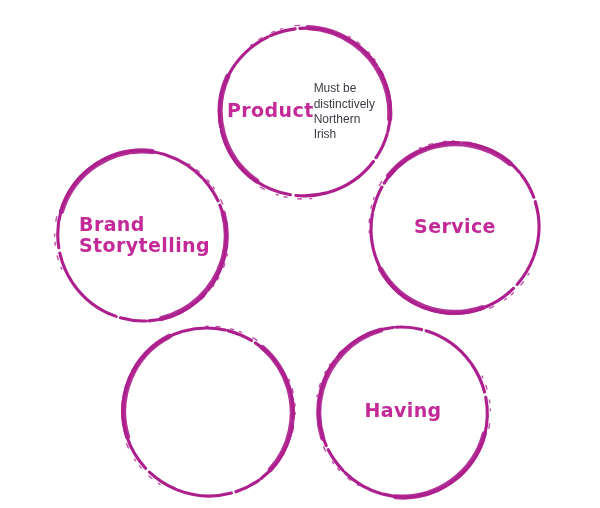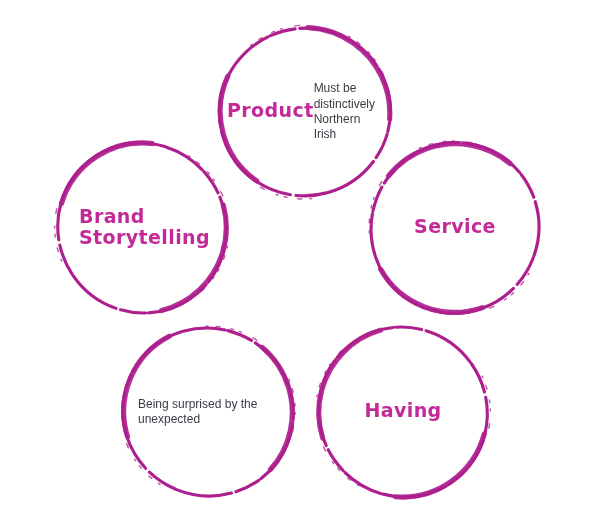--- a/index.html
+++ b/index.html
@@ -53,21 +53,21 @@
     max-width:126px;
   }
   .circle-body{
     margin:0;
     font-size:12px;
     line-height:1.28;
     color:var(--body);
   }
   
   .node-product {left:213px; top:20px;}
-  .node-brand   {left:50px;  top:136px;}
+  .node-brand   {left:50px;  top:144px;}
   .node-service {left:363px; top:136px;}
   .node-story   {left:116px; top:320px;}
   .node-place   {left:311px; top:320px;}
 
   
   .node-product .circle-body{max-width:118px;}
   .node-brand   .circle-body{max-width:122px;}
   .node-service .circle-body{max-width:104px;}
   .node-story   .circle-body{max-width:140px;}
   .node-place   .circle-body{max-width:150px;}
@@ -134,21 +134,20 @@
     </div>
   </div>
 
   <div class="node node-story">
     <svg viewBox="0 0 200 200" aria-hidden="true">
       <ellipse class="ring-main" cx="100" cy="100" rx="93" ry="91" transform="rotate(-15 100 100)"></ellipse>
       <ellipse class="ring-thick" cx="100" cy="100" rx="91.5" ry="92.5" transform="rotate(125 100 100)"></ellipse>
       <ellipse class="ring-speckle" cx="100" cy="100" rx="95" ry="93" transform="rotate(-60 100 100)"></ellipse>
     </svg>
     <div class="content">
-      <p class="circle-body">Being surprised by the unexpected</p>
     </div>
   </div>
 
   <div class="node node-place">
     <svg viewBox="0 0 200 200" aria-hidden="true">
       <ellipse class="ring-main" cx="100" cy="100" rx="93" ry="91" transform="rotate(-15 100 100)"></ellipse>
       <ellipse class="ring-thick" cx="100" cy="100" rx="91.5" ry="92.5" transform="rotate(125 100 100)"></ellipse>
       <ellipse class="ring-speckle" cx="100" cy="100" rx="95" ry="93" transform="rotate(-60 100 100)"></ellipse>
     </svg>
     <div class="content">

